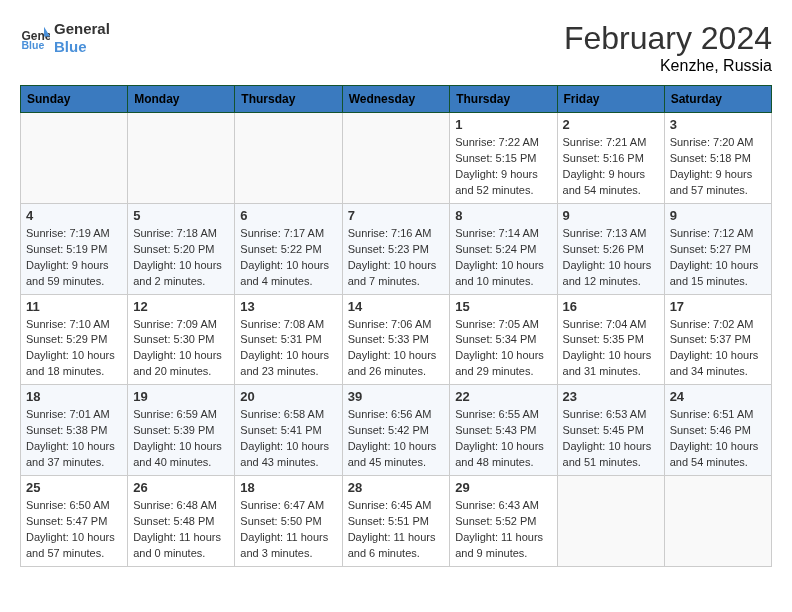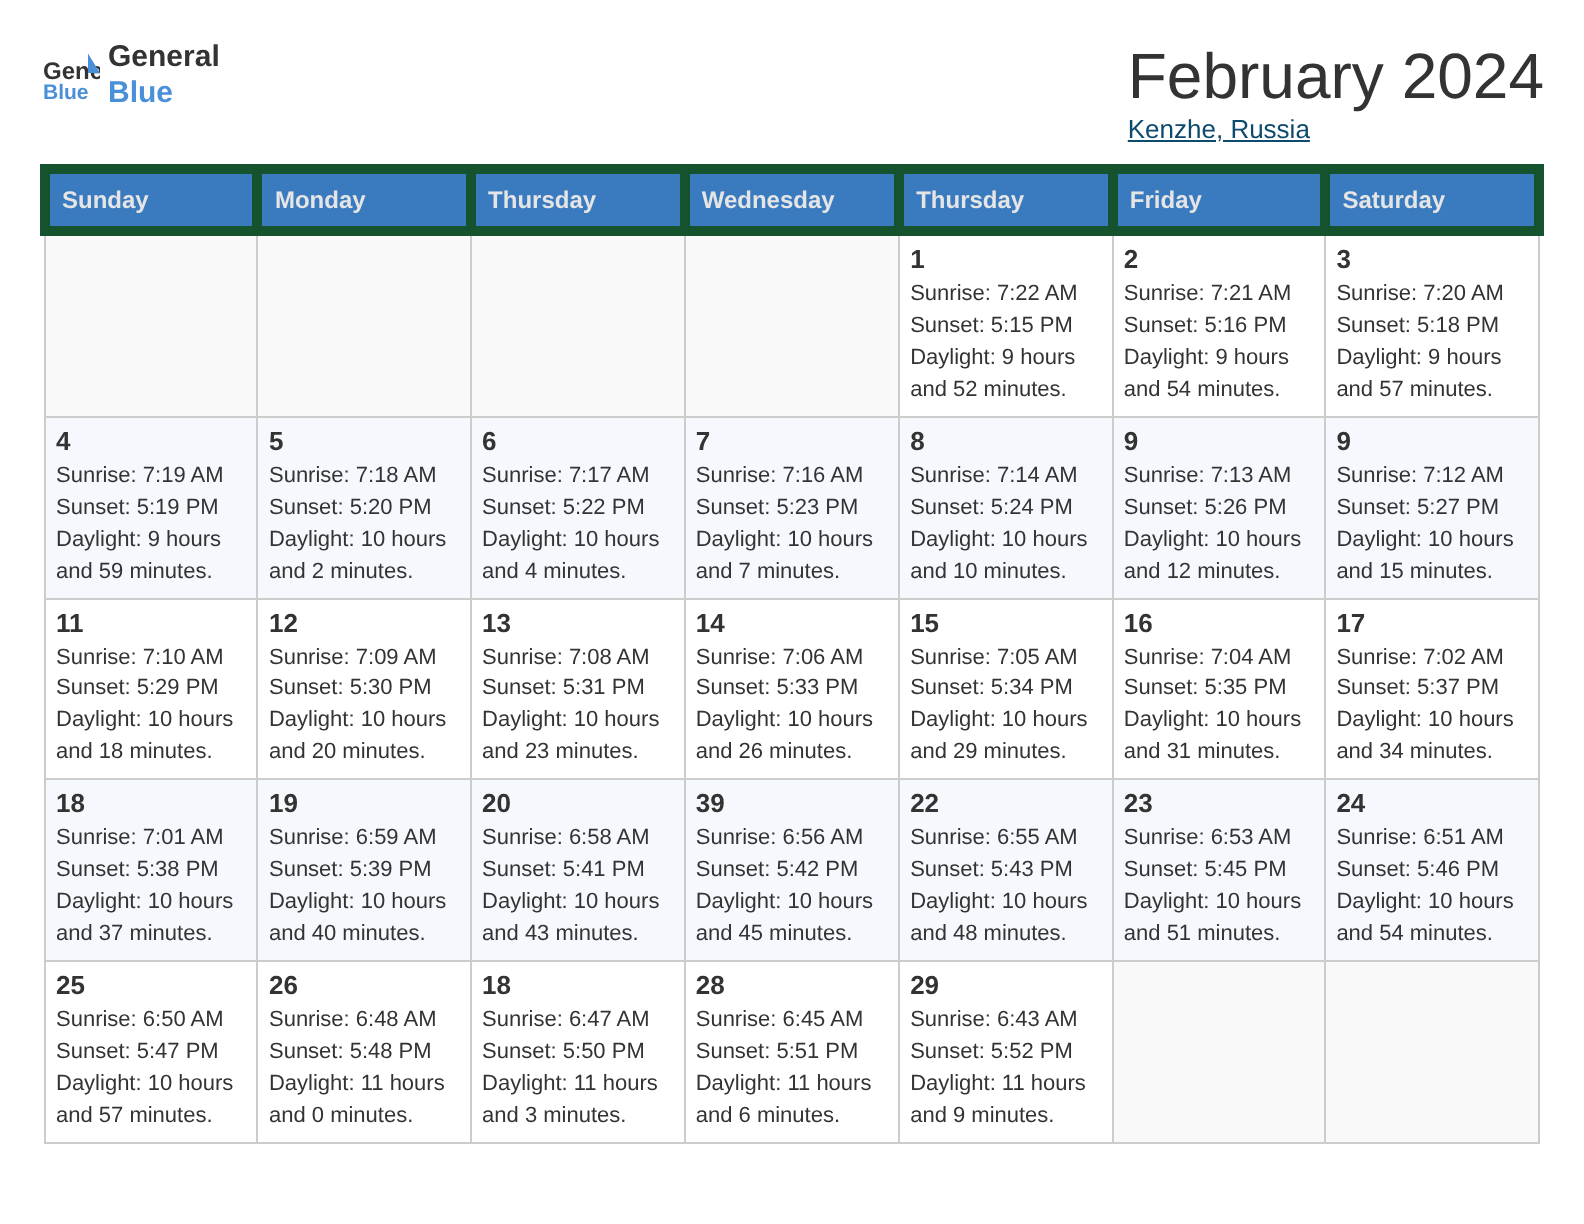--- a/index.html
+++ b/index.html
@@ -19,46 +19,45 @@
     .logo {
       display: flex;
       align-items: center;
       gap: 4px;
     }
     .logo-icon {
       width: 30px;
       height: 30px;
     }
     .title-block {
-      text-align: left;
+      text-align: right;
       margin-left: 38px;
     }
     .month-year {
       font-size: 32px;
       font-weight: normal;
       color: #333;
     }
     .location {
-      font-size: 13px;
-      color: #0c4a6e;
-      text-decoration: underline;
+      font-size: 16px;
+      color: #000000;
     }
     .calendar {
       width: 100%;
       border-collapse: collapse;
       font-size: 11px;
     }
     .calendar th {
       background-color: #3a7abf;
-      color: #e5e5e5;
+      color: #000000;
       text-align: left;
       padding: 6px 6px;
       font-size: 12px;
       font-weight: bold;
-      border: 5px solid #14532d;
+      border: 1px solid #14532d;
     }
     .calendar td {
       border: 1px solid #ccc;
       vertical-align: top;
       padding: 4px 5px;
       width: 108px;
       min-height: 80px;
       background: #fff;
     }
     .calendar tr:nth-child(even) td {

